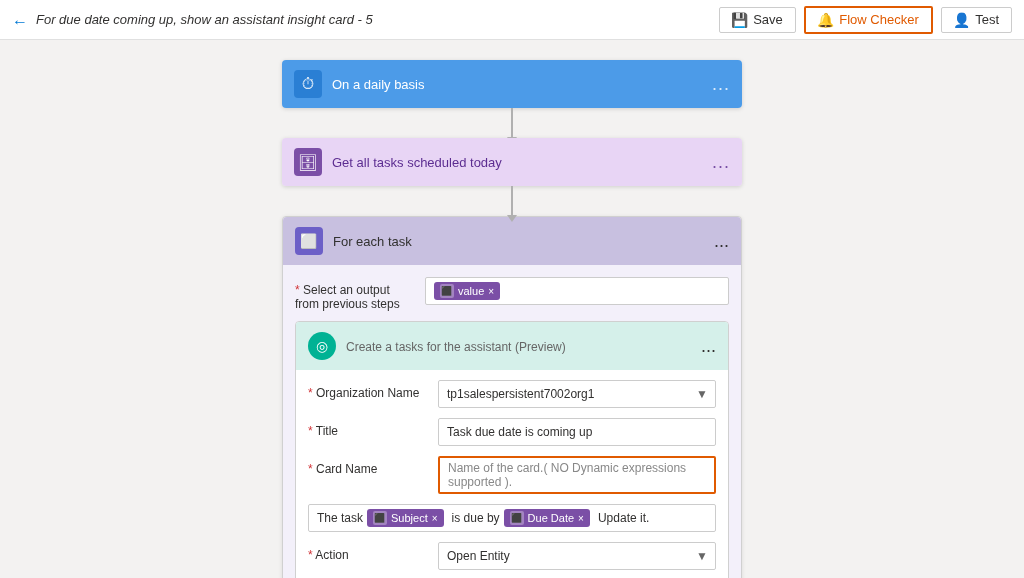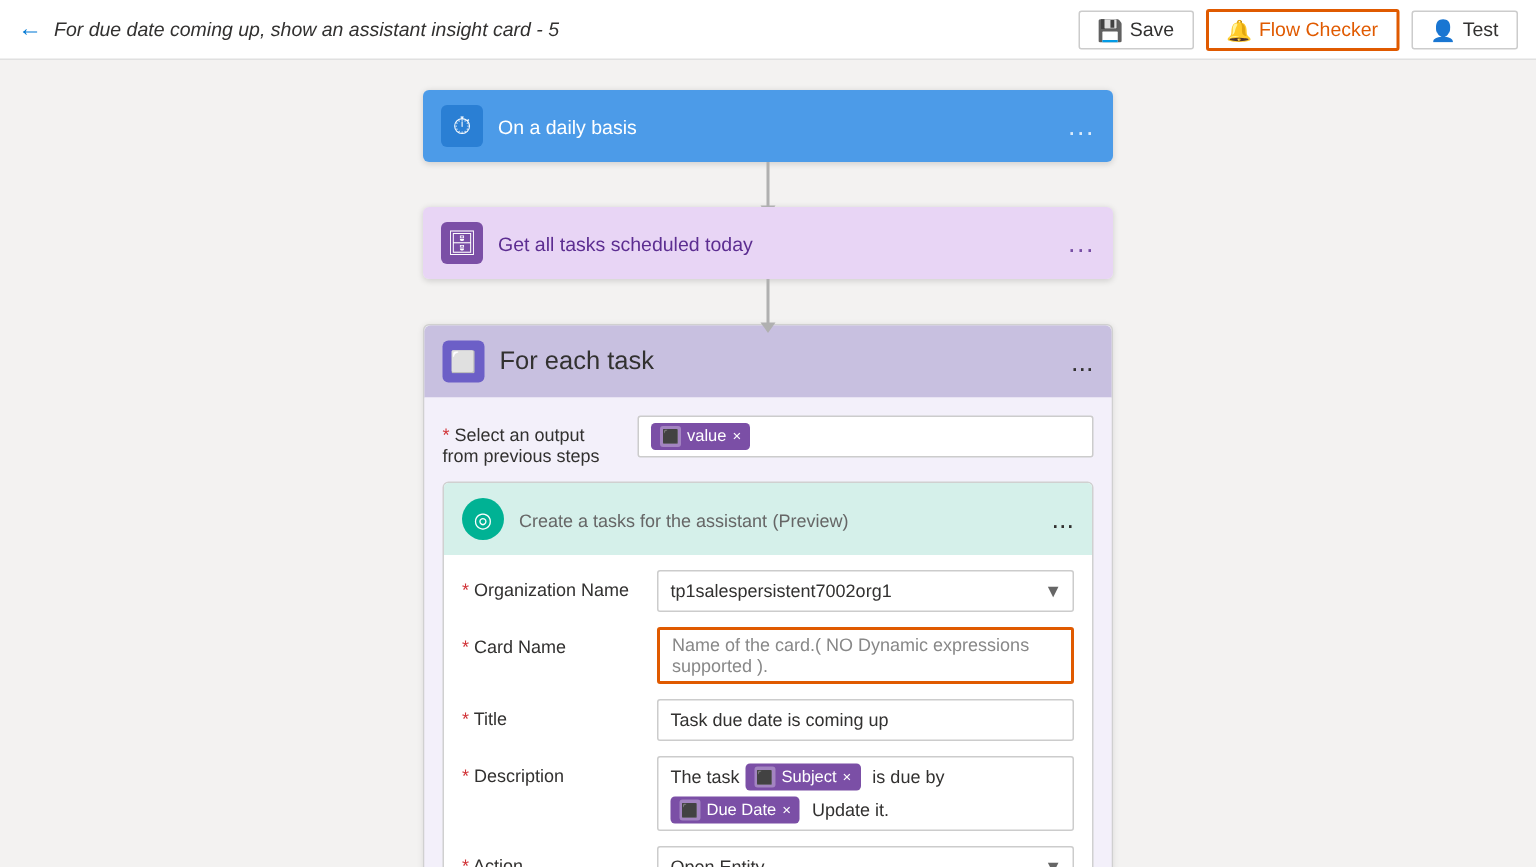--- a/index.html
+++ b/index.html
@@ -168,21 +168,21 @@
       border-radius: 4px;
       background: #6c5fc7;
       display: flex;
       align-items: center;
       justify-content: center;
       font-size: 14px;
       color: #fff;
       margin-right: 10px;
     }
     .node-foreach .foreach-header .node-label {
-      font-size: 17px;
+      font-size: 13px;
       font-weight: 500;
       color: #323130;
       flex: 1;
     }
     .node-foreach .foreach-header .node-menu {
       color: #323130;
       font-size: 18px;
       cursor: pointer;
     }
 
@@ -430,38 +430,35 @@
                 <span style="color:#d13438">*</span> Organization Name
               </div>
               <div class="select-with-chevron">
                 <div class="field-value">tp1salespersistent7002org1</div>
                 <span class="select-chevron">▼</span>
               </div>
             </div>
 
             <div class="field-row">
               <div class="field-label">
+                <span style="color:#d13438">*</span> Title
+              </div>
+              <div class="field-value">Task due date is coming up</div>
+            </div>
+
+            <div class="field-row">
+              <div class="field-label">
                 <span style="color:#d13438">*</span> Card Name
               </div>
               <div class="field-value highlighted" style="color:#888;">
                 <span>Name of the card.( NO Dynamic expressions supported ).</span>
               </div>
             </div>
 
             <div class="field-row">
-              <div class="field-label">
-                <span style="color:#d13438">*</span> Title
-              </div>
-              <div class="field-value">Task due date is coming up</div>
-            </div>
-
-            <div class="field-row">
-              <div class="field-label">
-                <span style="color:#d13438">*</span> Description
-              </div>
               <div class="field-value description-field">
                 <span class="desc-text">The task</span>
                 <span class="tag">
                   <span class="tag-icon">⬛</span>
                   <span>Subject</span>
                   <span class="tag-close">×</span>
                 </span>
                 <span class="desc-text">is due by</span>
                 <span class="tag">
                   <span class="tag-icon">⬛</span>

